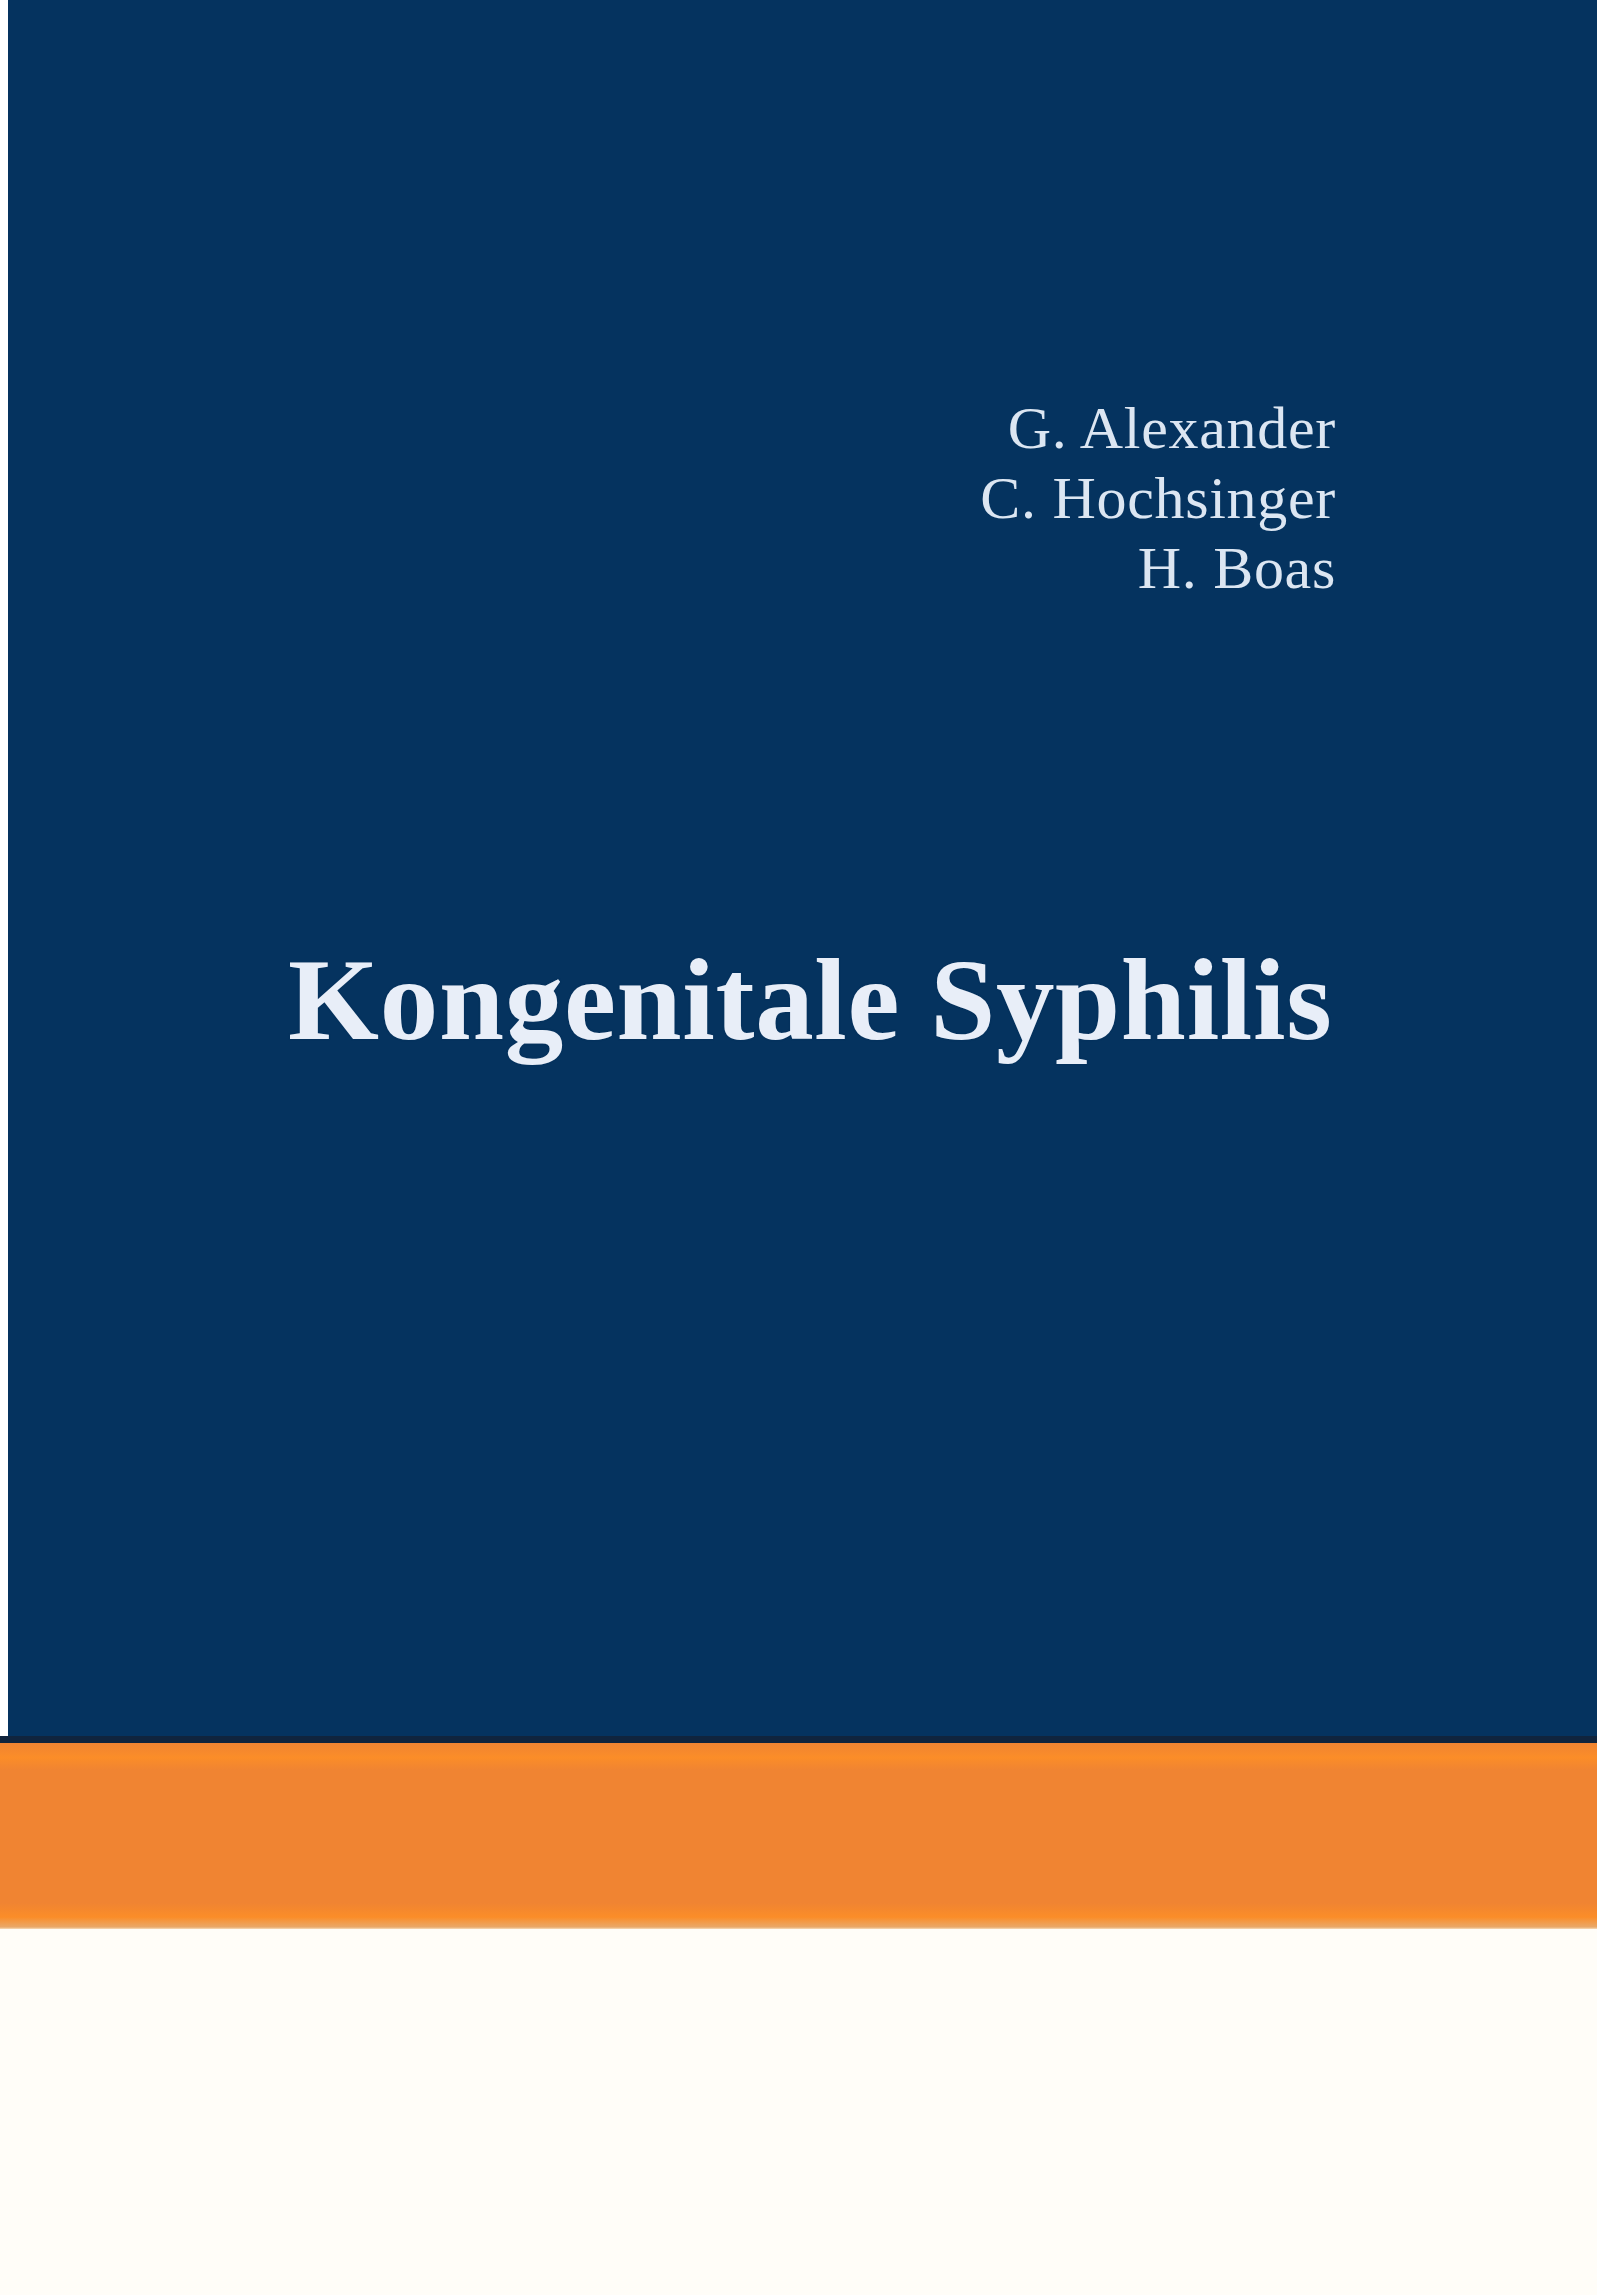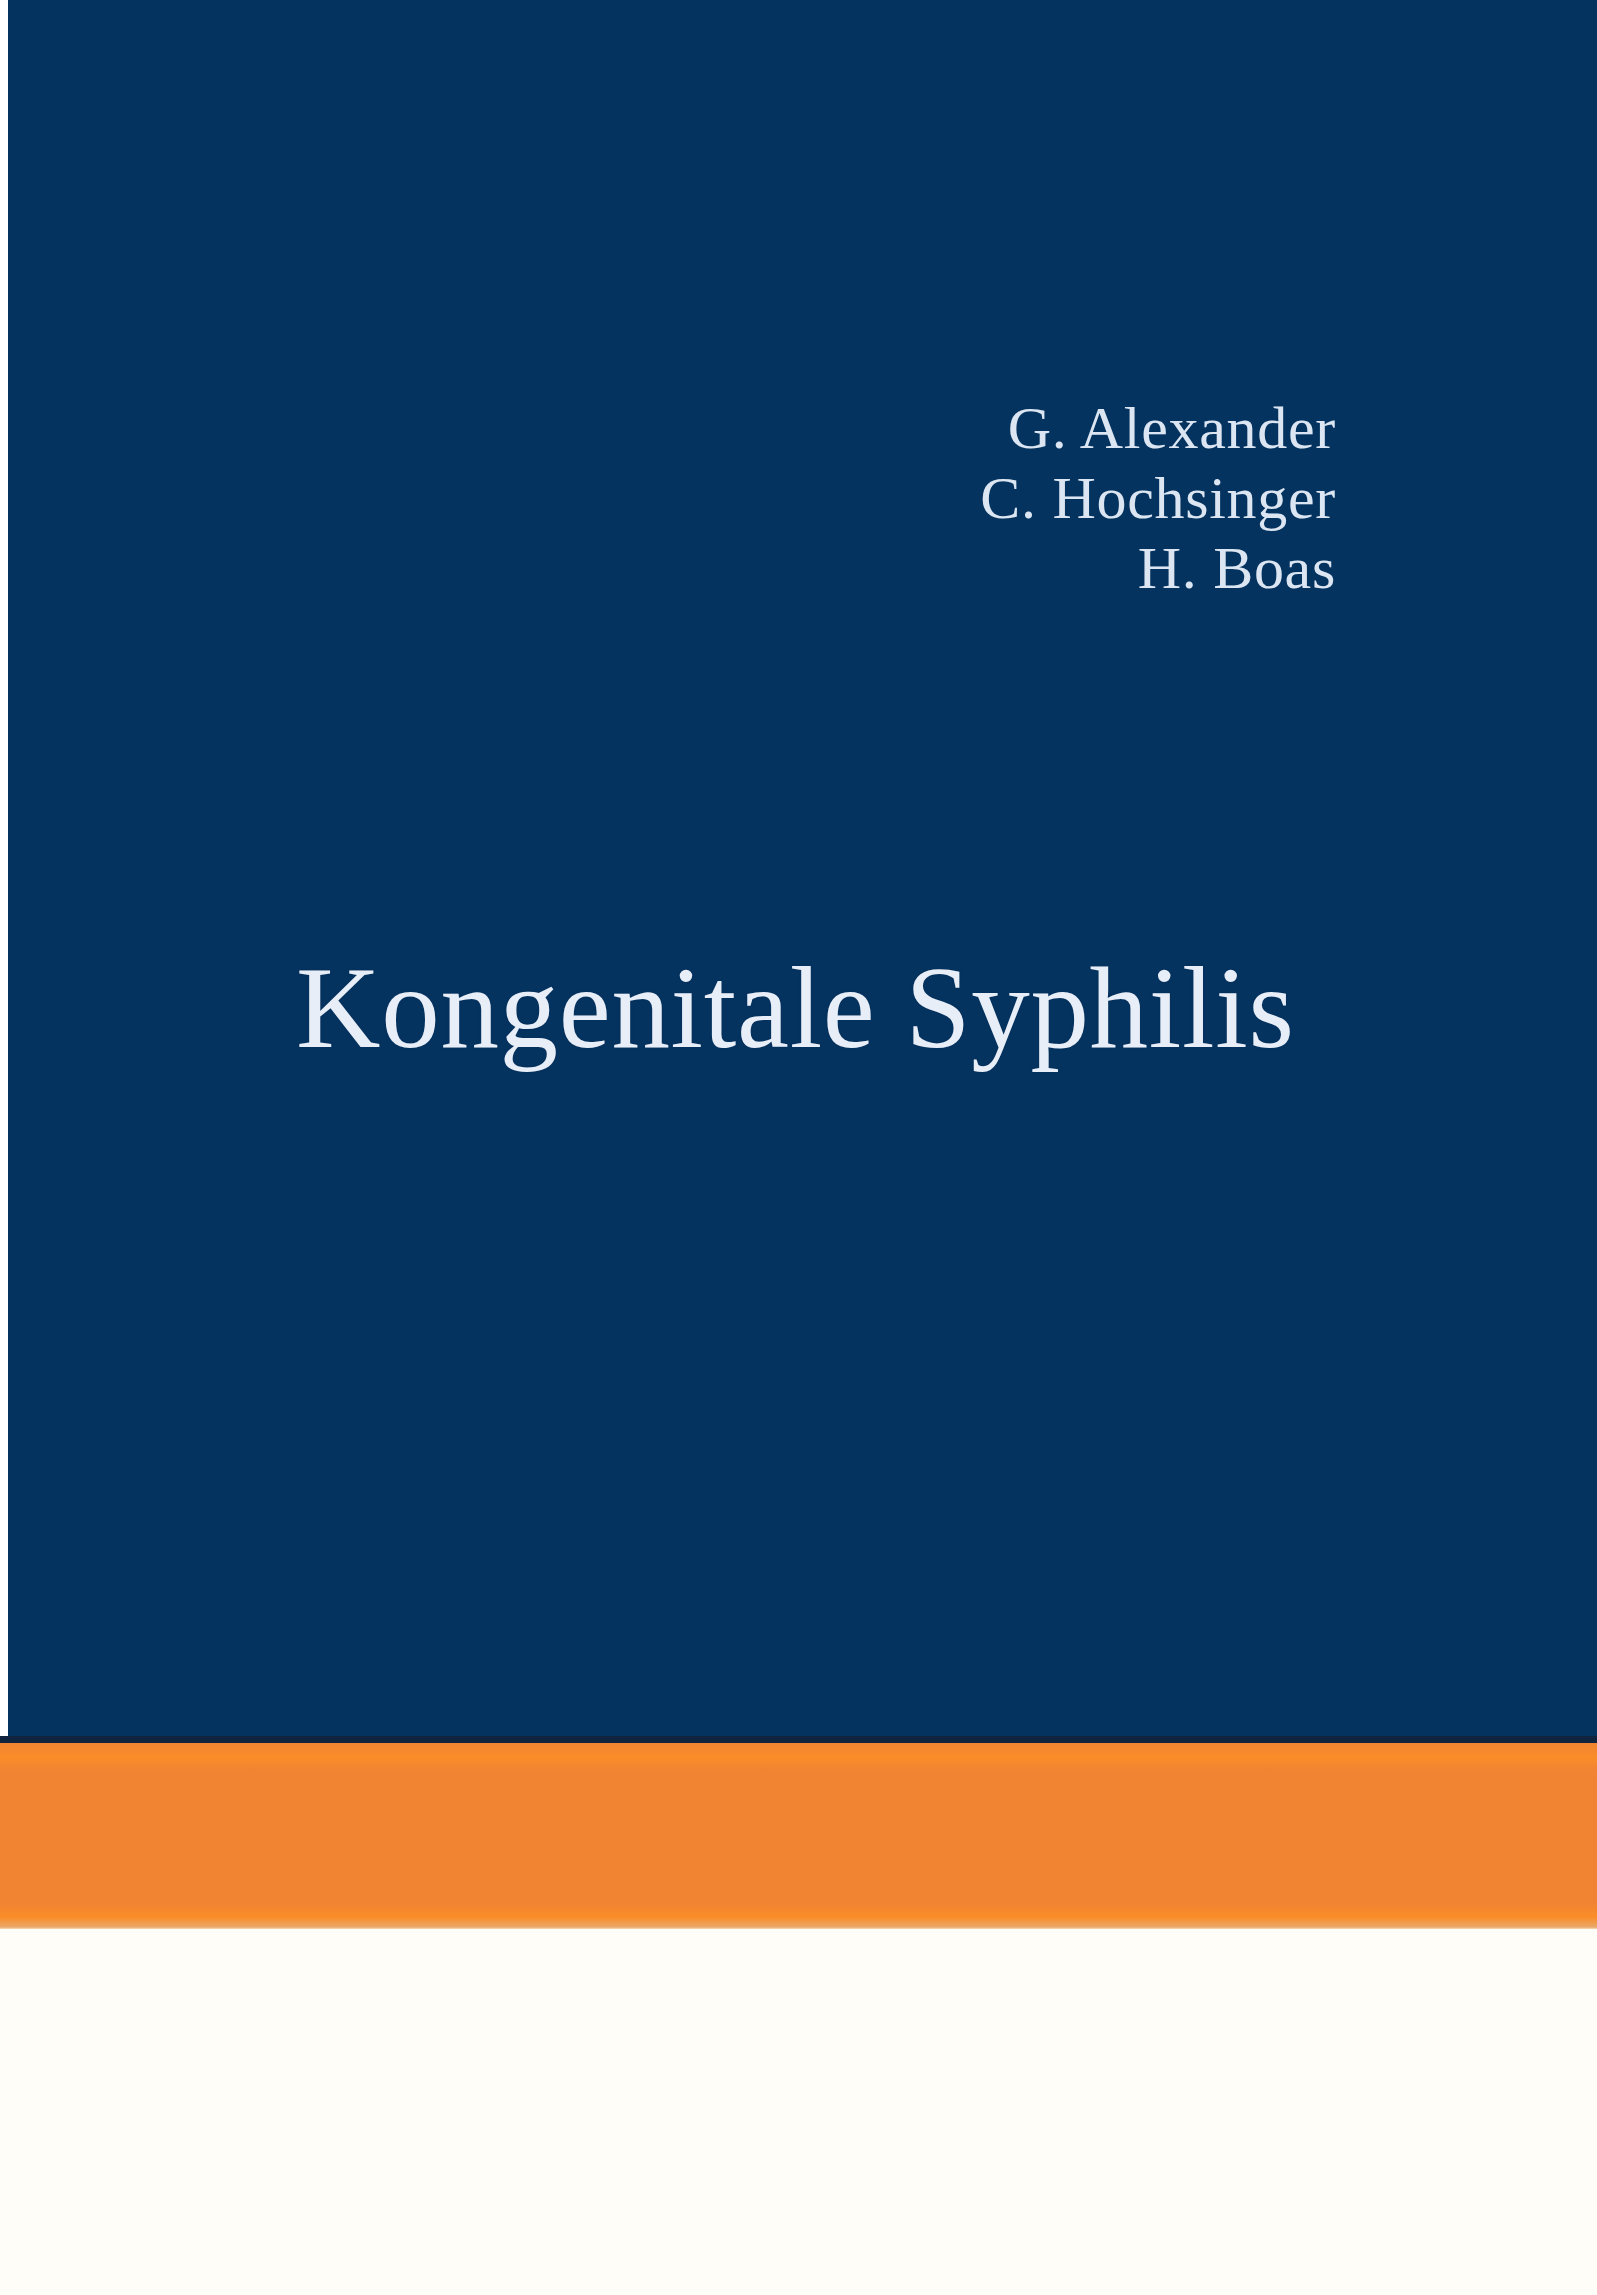--- a/index.html
+++ b/index.html
@@ -43,22 +43,22 @@
     background:var(--footer-white);
   }
   .authors{
     position:absolute;top:393px;left:0;right:270px;
     text-align:right;
     font-size:60px;line-height:70px;
     color:var(--author-text);
     letter-spacing:0.7px;
   }
   .title{
-    position:absolute;left:280px;top:941px;margin:8px;
-    font-size:117px;line-height:1;font-weight:normal;
+    position:absolute;left:280px;top:941px;margin:0;
+    font-size:117px;line-height:1;font-weight:bold;
     color:var(--title-text);
     letter-spacing:0.7px;
     white-space:nowrap;
     text-shadow:0 0 2px rgba(10,40,80,0.35);
   }
 </style>
 </head>
 <body>
 
 <div>

